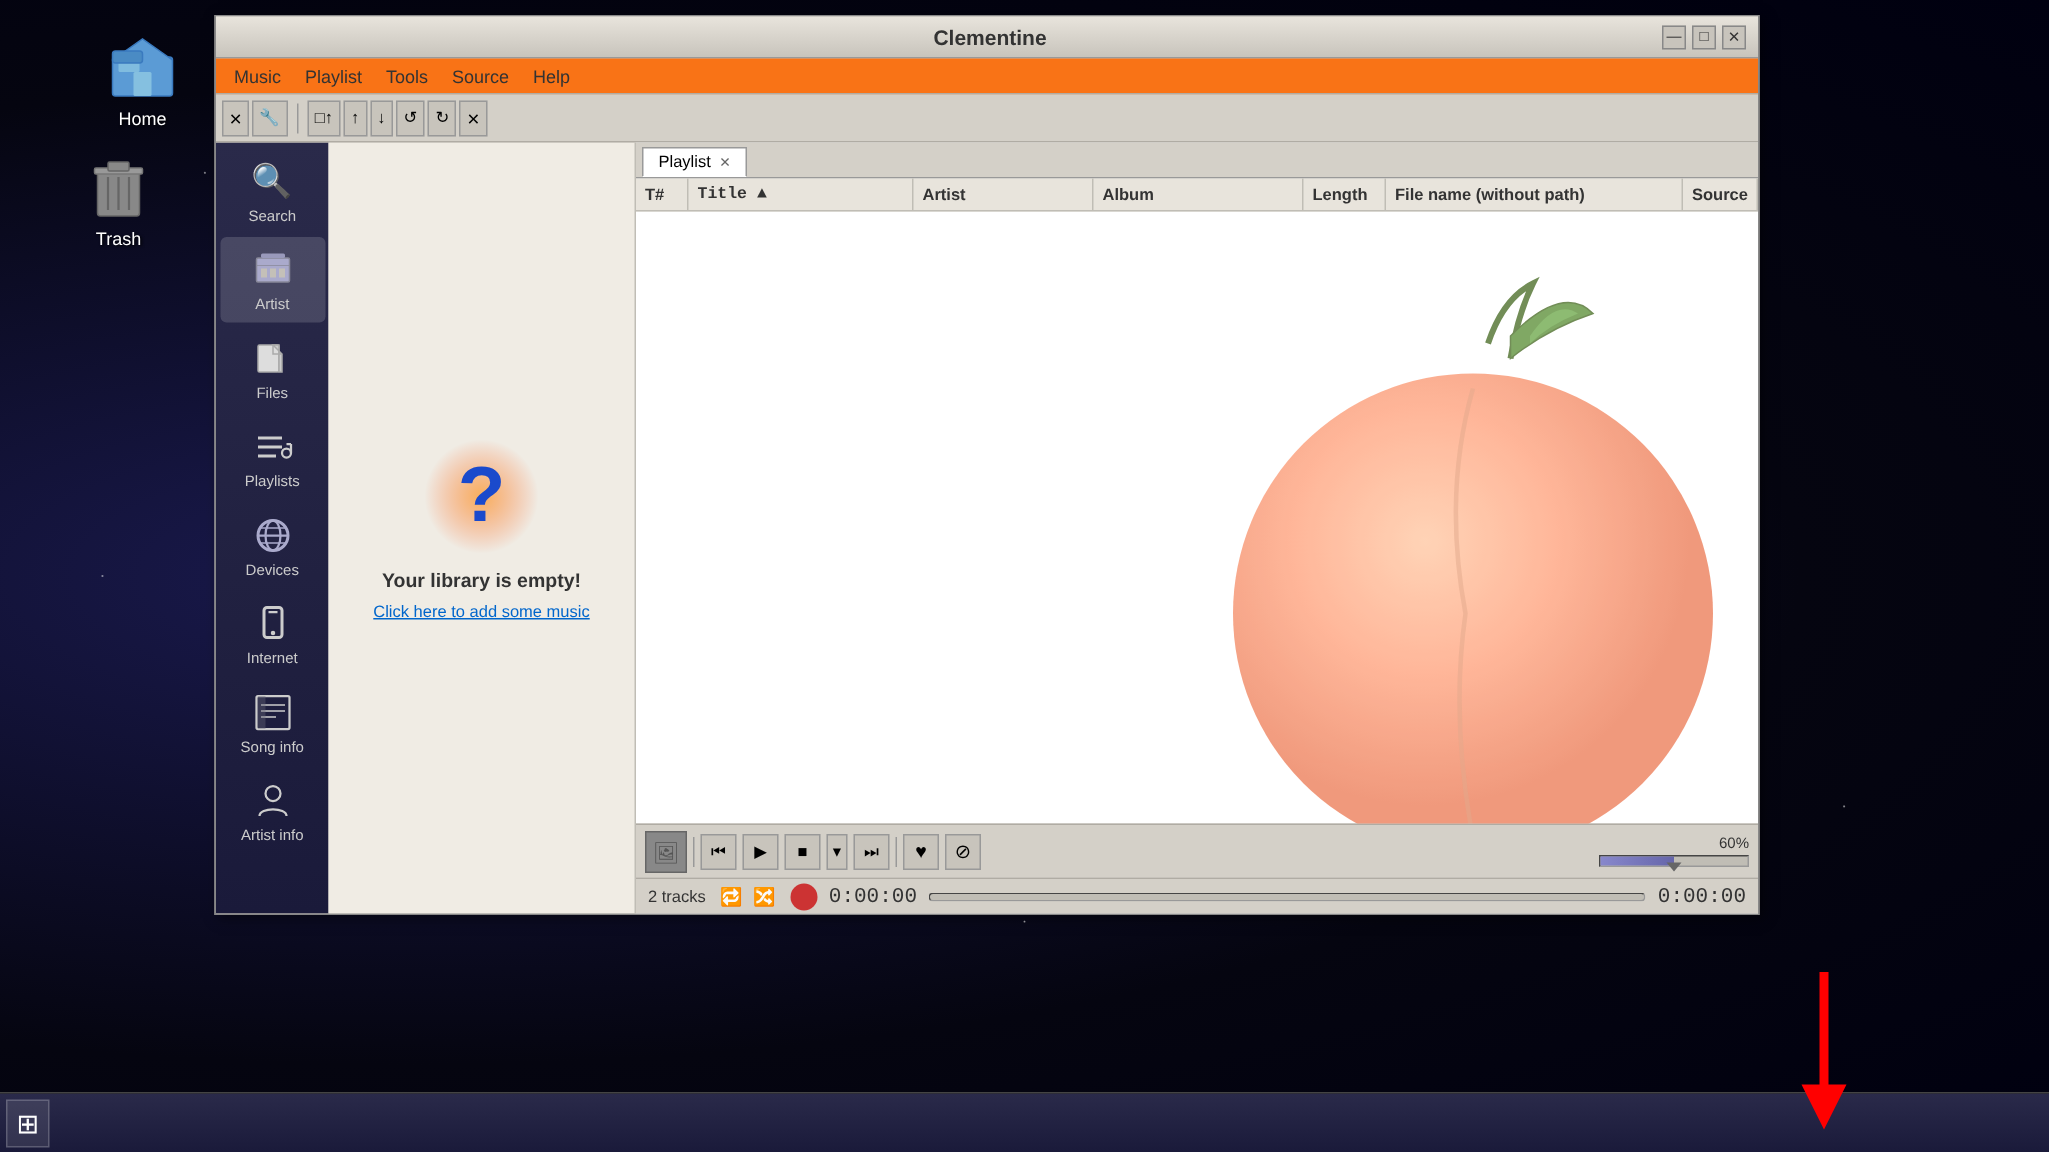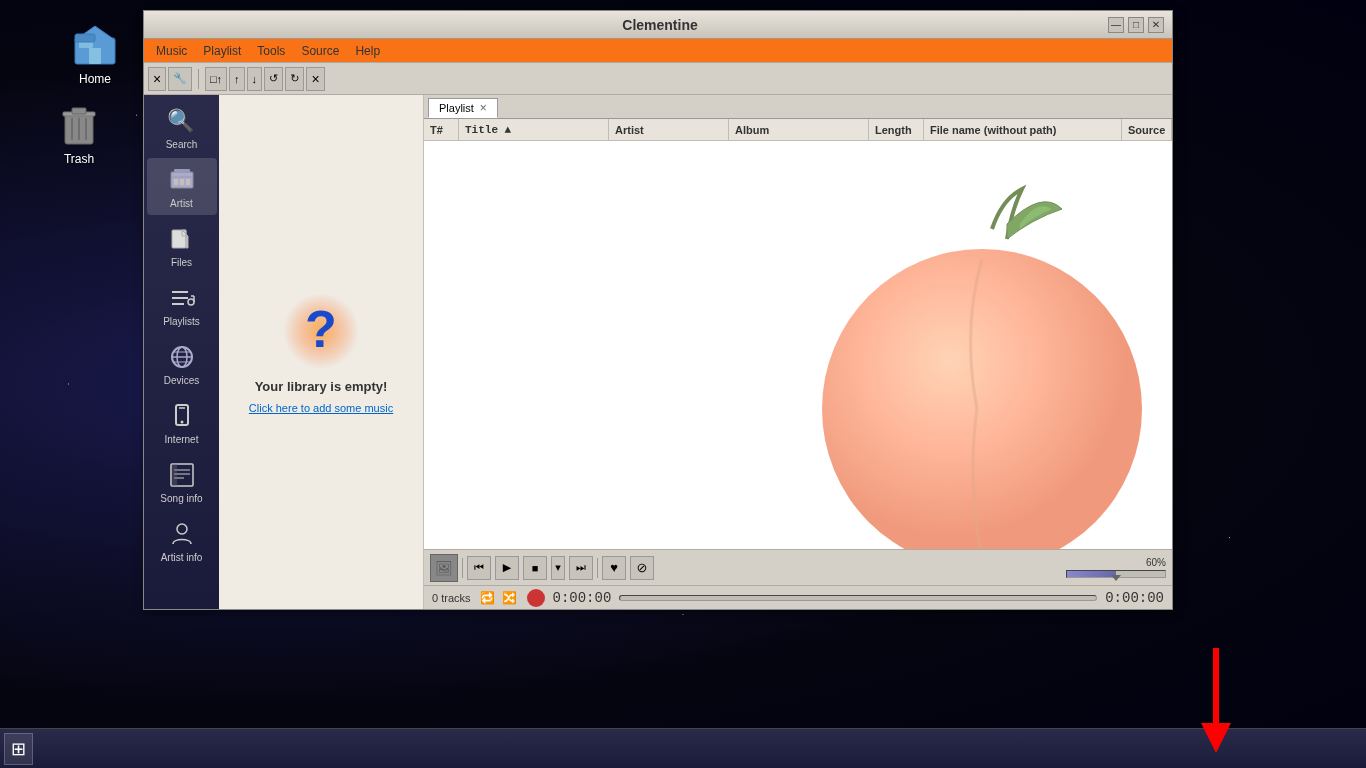--- a/index.html
+++ b/index.html
@@ -686,21 +686,21 @@
         <div style="display:flex;flex-direction:column;align-items:flex-end;gap:2px;">
           <span style="font-size:10px;color:#333;">60%</span>
           <div style="width:100px;height:8px;background:#c0bdb5;border:1px inset #999;position:relative;">
             <div style="width:50%;height:100%;background:linear-gradient(to right,#8888cc,#6666aa);"></div>
             <div style="position:absolute;bottom:-4px;left:50%;transform:translateX(-50%);width:0;height:0;border-left:5px solid transparent;border-right:5px solid transparent;border-top:6px solid #666;"></div>
           </div>
         </div>
       </div>
 
       <div class="status-bar">
-        <span class="status-tracks">0 tracks</span>
+        <span class="status-tracks">2 tracks</span>
         <div class="status-controls">
           <div class="status-icon">🔁</div>
           <div class="status-icon">🔀</div>
         </div>
 
         <div style="width:18px;height:18px;border-radius:50%;background:#cc3333;display:flex;align-items:center;justify-content:center;"></div>
         <span class="time-display">0:00:00</span>
         <div class="progress-bar"></div>
         <span class="time-display">0:00:00</span>
       </div>

